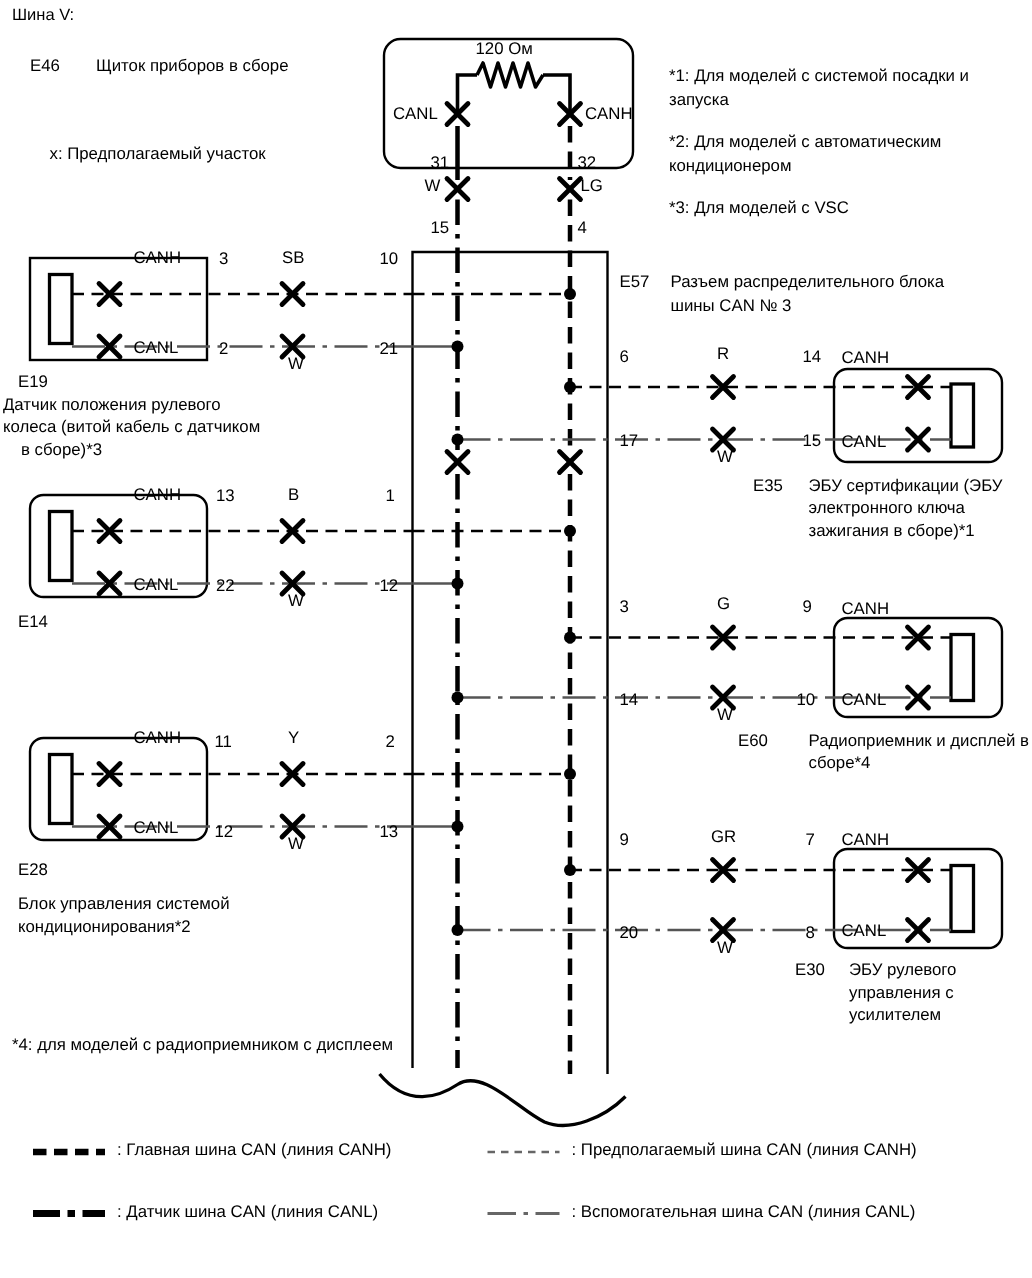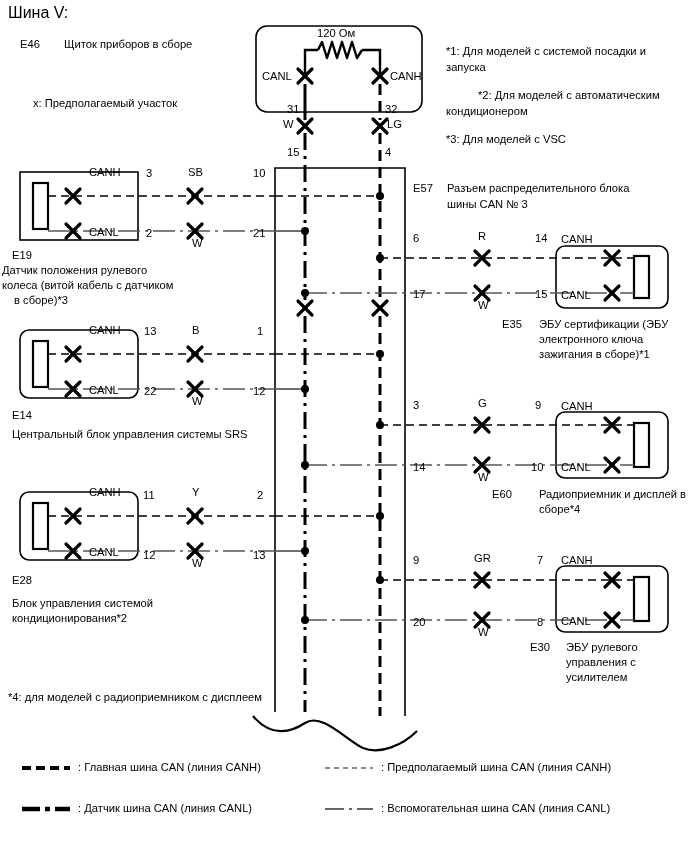--- a/index.html
+++ b/index.html
@@ -3,21 +3,21 @@
 <meta charset="utf-8">
 <style>
   html,body{margin:0;padding:0;background:#fff;}
   body{width:688px;height:852px;position:relative;
        font-family:"Liberation Sans","DejaVu Sans",sans-serif;color:#000;
        -webkit-font-smoothing:antialiased;}
   #root{position:absolute;left:0;top:0;width:688px;height:852px;overflow:hidden;}
   svg{position:absolute;left:0;top:0;width:688px;height:852px;}
   .t{position:absolute;white-space:pre;line-height:1.18;}
   .s11{font-size:11.2px;}
-  .s12{font-size:16px;}
+  .s12{font-size:11px;}
 </style>
 </head>
 <body>
 
 <div id="root">
 
 <svg viewBox="0 0 688 852" xmlns="http://www.w3.org/2000/svg">
   <defs>
     <g id="xmark">
       <line x1="-7" y1="-7" x2="7" y2="7" stroke="#000" stroke-width="3.2" stroke-linecap="round"></line>
@@ -180,21 +180,21 @@
   </g>
 </svg>
 
 <div class="t s12" style="left:8px;  top:4px;">Шина V:</div>
 <div class="t s11" style="left:20px; top:38px;text-align:right;">E46</div>
 <div class="t s11" style="left:64px; top:38px;">Щиток приборов в сборе</div>
 <div class="t s11" style="left:33px; top:97px;">x: Предполагаемый участок</div>
 
 <div class="t s11" style="left:446px; top:45px;">*1: Для моделей с системой посадки и</div>
 <div class="t s11" style="left:446px; top:61px;">запуска</div>
-<div class="t s11" style="left:446px; top:89px;margin-left:32px;">*2: Для моделей с автоматическим</div>
+<div class="t s11" style="left:446px; top:89px;">*2: Для моделей с автоматическим</div>
 <div class="t s11" style="left:446px; top:105px;">кондиционером</div>
 <div class="t s11" style="left:446px; top:133px;">*3: Для моделей с VSC</div>
 <div class="t s11" style="left:8px;   top:691px;">*4: для моделей с радиоприемником с дисплеем</div>
 
 <div class="t s11" style="left:317px; top:27px;">120 Ом</div>
 <div class="t s11" style="left:262px; top:70px;">CANL</div>
 <div class="t s11" style="left:390px; top:70px;">CANH</div>
 <div class="t s11" style="left:287px; top:103px;">31</div>
 <div class="t s11" style="left:385px; top:103px;">32</div>
 <div class="t s11" style="left:283px; top:118px;">W</div>
@@ -221,21 +221,20 @@
 
 <div class="t s11" style="left:89px;  top:324px;">CANH</div>
 <div class="t s11" style="left:89px;  top:384px;">CANL</div>
 <div class="t s11" style="left:144px; top:325px;">13</div>
 <div class="t s11" style="left:144px; top:385px;">22</div>
 <div class="t s11" style="left:192px; top:324px;">B</div>
 <div class="t s11" style="left:192px; top:395px;">W</div>
 <div class="t s11" style="left:257px; top:325px;">1</div>
 <div class="t s11" style="left:253px; top:385px;">12</div>
 <div class="t s11" style="left:12px;  top:409px;">E14</div>
-<div class="t s11" style="left:12px;  top:428px;">Центральный блок управления системы SRS</div>
 
 <div class="t s11" style="left:89px;  top:486px;">CANH</div>
 <div class="t s11" style="left:89px;  top:546px;">CANL</div>
 <div class="t s11" style="left:143px; top:489px;">11</div>
 <div class="t s11" style="left:143px; top:549px;">12</div>
 <div class="t s11" style="left:192px; top:486px;">Y</div>
 <div class="t s11" style="left:192px; top:557px;">W</div>
 <div class="t s11" style="left:257px; top:489px;">2</div>
 <div class="t s11" style="left:253px; top:549px;">13</div>
 <div class="t s11" style="left:12px;  top:574px;">E28</div>

